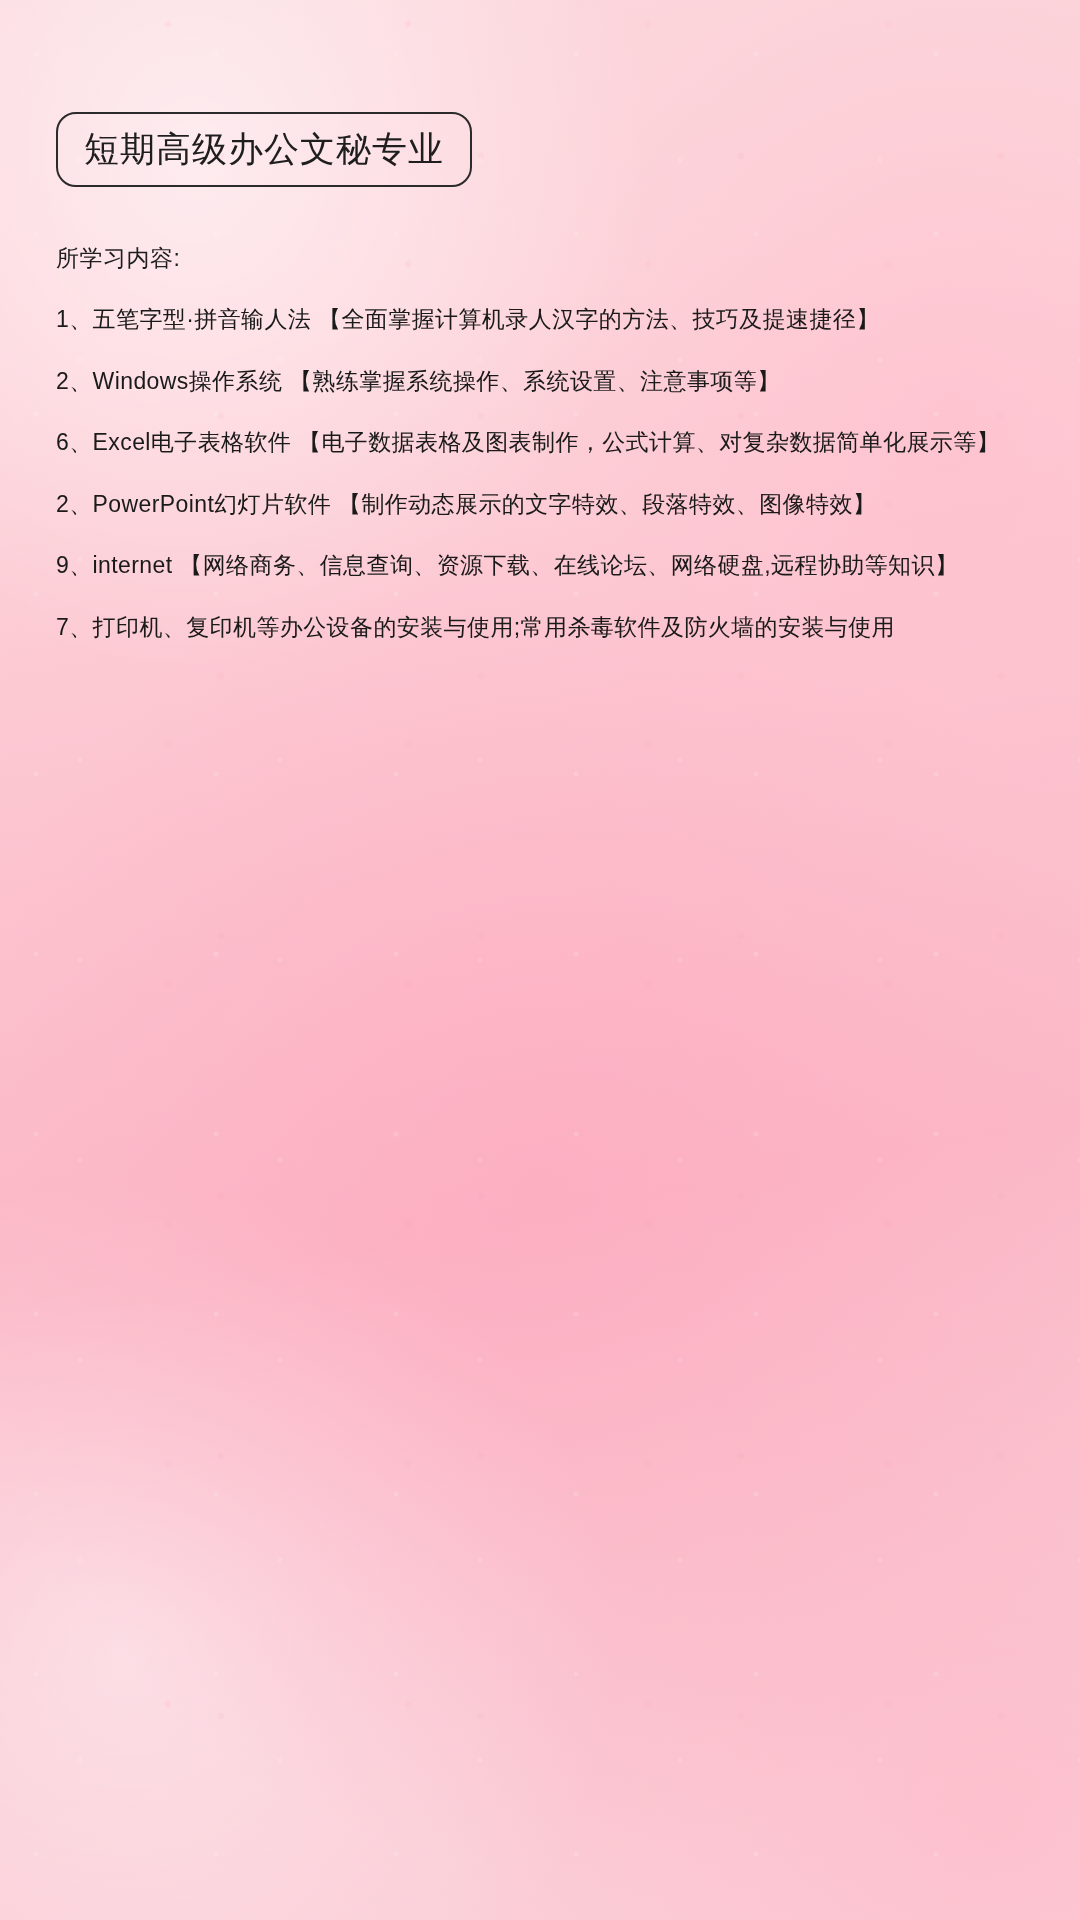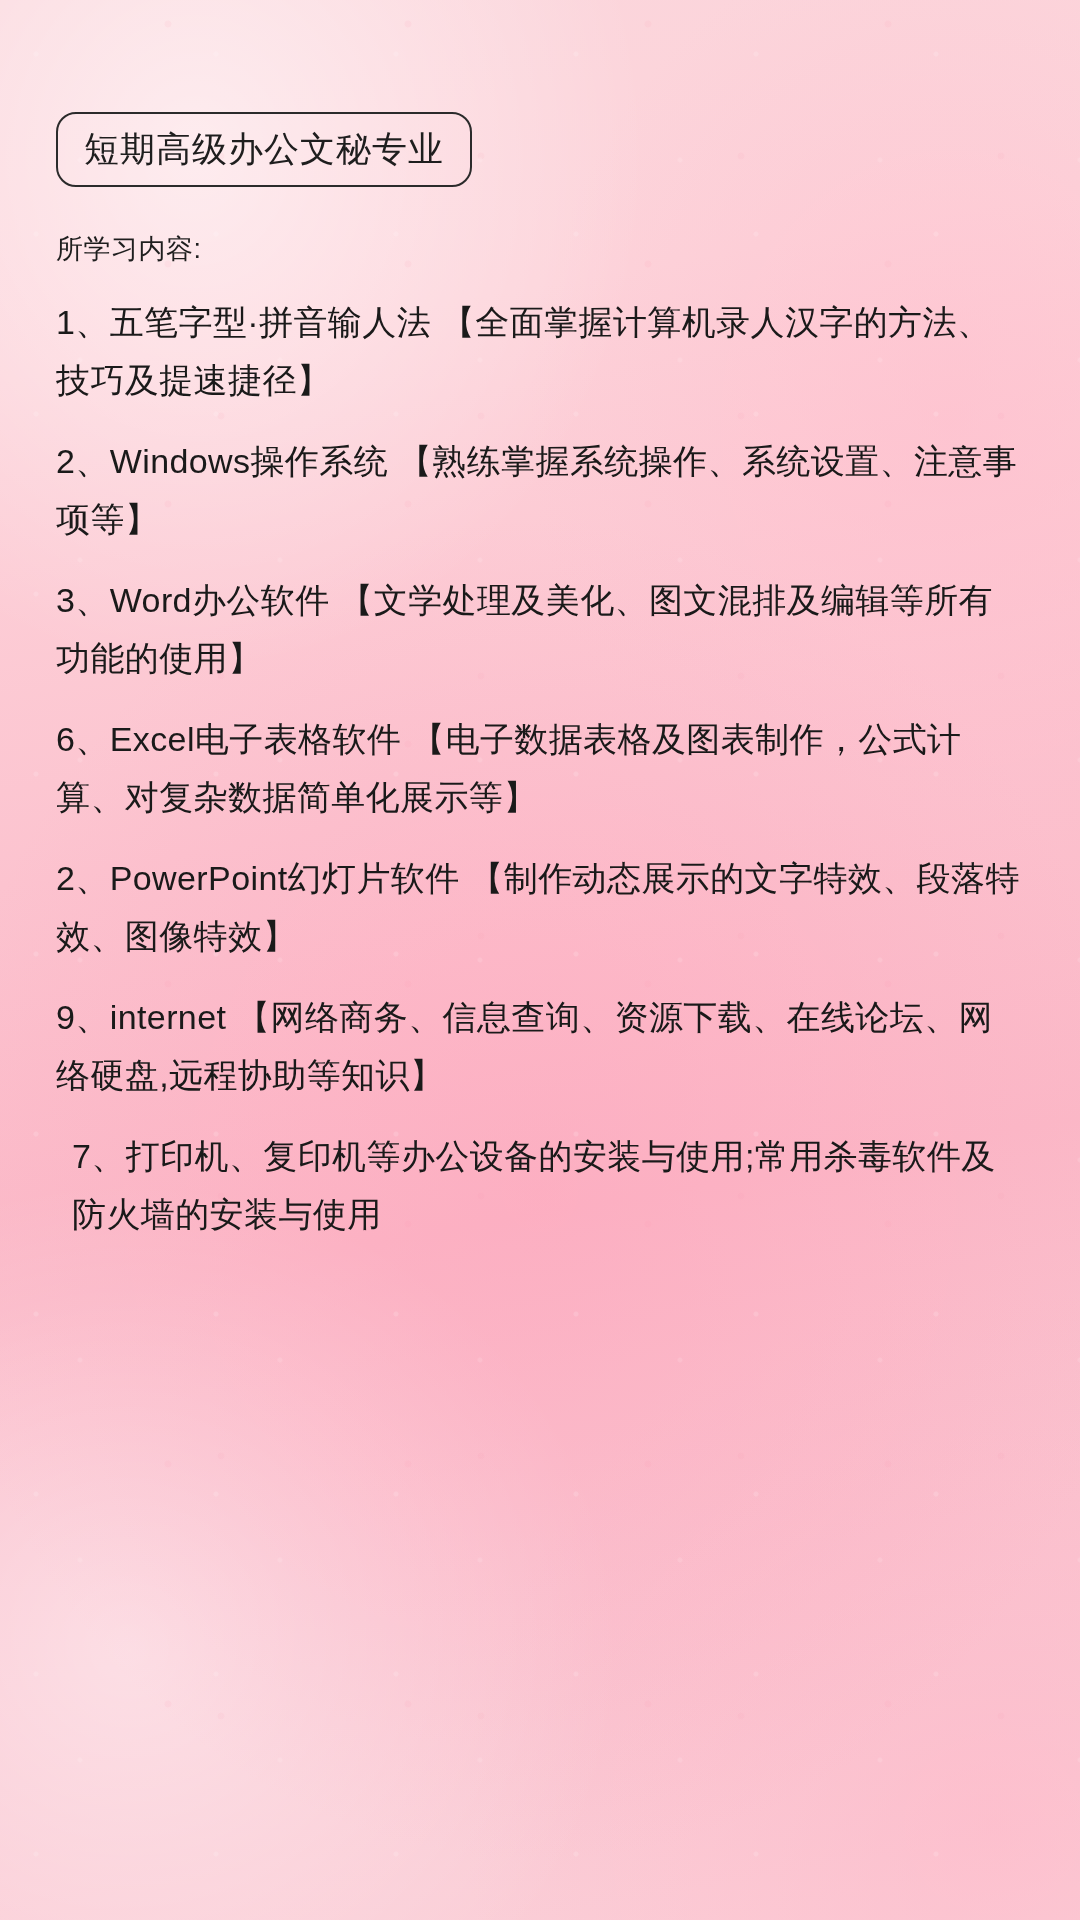--- a/index.html
+++ b/index.html
@@ -46,57 +46,55 @@
     border: 2px solid #2b2b2b;
     border-radius: 20px;
     padding: 17px 26px 19px 26px;
     font-size: 35px;
     line-height: 1;
     letter-spacing: 1px;
     color: #1e1e1e;
     background: transparent;
   }
   .subtitle {
-    margin-top: 44px;
-    font-size: 27px;
+    margin-top: 56px;
+    font-size: 23px;
     color: #1e1e1e;
     letter-spacing: 0.5px;
   }
   .items {
     margin-top: 26px;
   }
   .item {
-    font-size: 34px;
+    font-size: 23px;
     line-height: 1.72;
     color: #1a1a1a;
     letter-spacing: 0.4px;
     margin-bottom: 22px;
     text-align: left;
   }
   .item:last-child {
     margin-bottom: 0;
-    margin-left: 16px;
   }
 </style>
 </head>
 <body>
 
 <div class="poster">
   <div class="grain"></div>
 
   <div class="content">
 
     <div class="title-box">短期高级办公文秘专业</div>
 
     <div class="subtitle">所学习内容:</div>
 
     <div class="items">
       <div class="item">1、五笔字型·拼音输人法 【全面掌握计算机录人汉字的方法、技巧及提速捷径】</div>
       <div class="item">2、Windows操作系统 【熟练掌握系统操作、系统设置、注意事项等】</div>
-      <div class="item">3、Word办公软件 【文学处理及美化、图文混排及编辑等所有功能的使用】</div>
       <div class="item">6、Excel电子表格软件 【电子数据表格及图表制作，公式计算、对复杂数据简单化展示等】</div>
       <div class="item">2、PowerPoint幻灯片软件 【制作动态展示的文字特效、段落特效、图像特效】</div>
       <div class="item">9、internet 【网络商务、信息查询、资源下载、在线论坛、网络硬盘,远程协助等知识】</div>
       <div class="item">7、打印机、复印机等办公设备的安装与使用;常用杀毒软件及防火墙的安装与使用</div>
     </div>
 
   </div>
 </div>
 
 </body></html>

